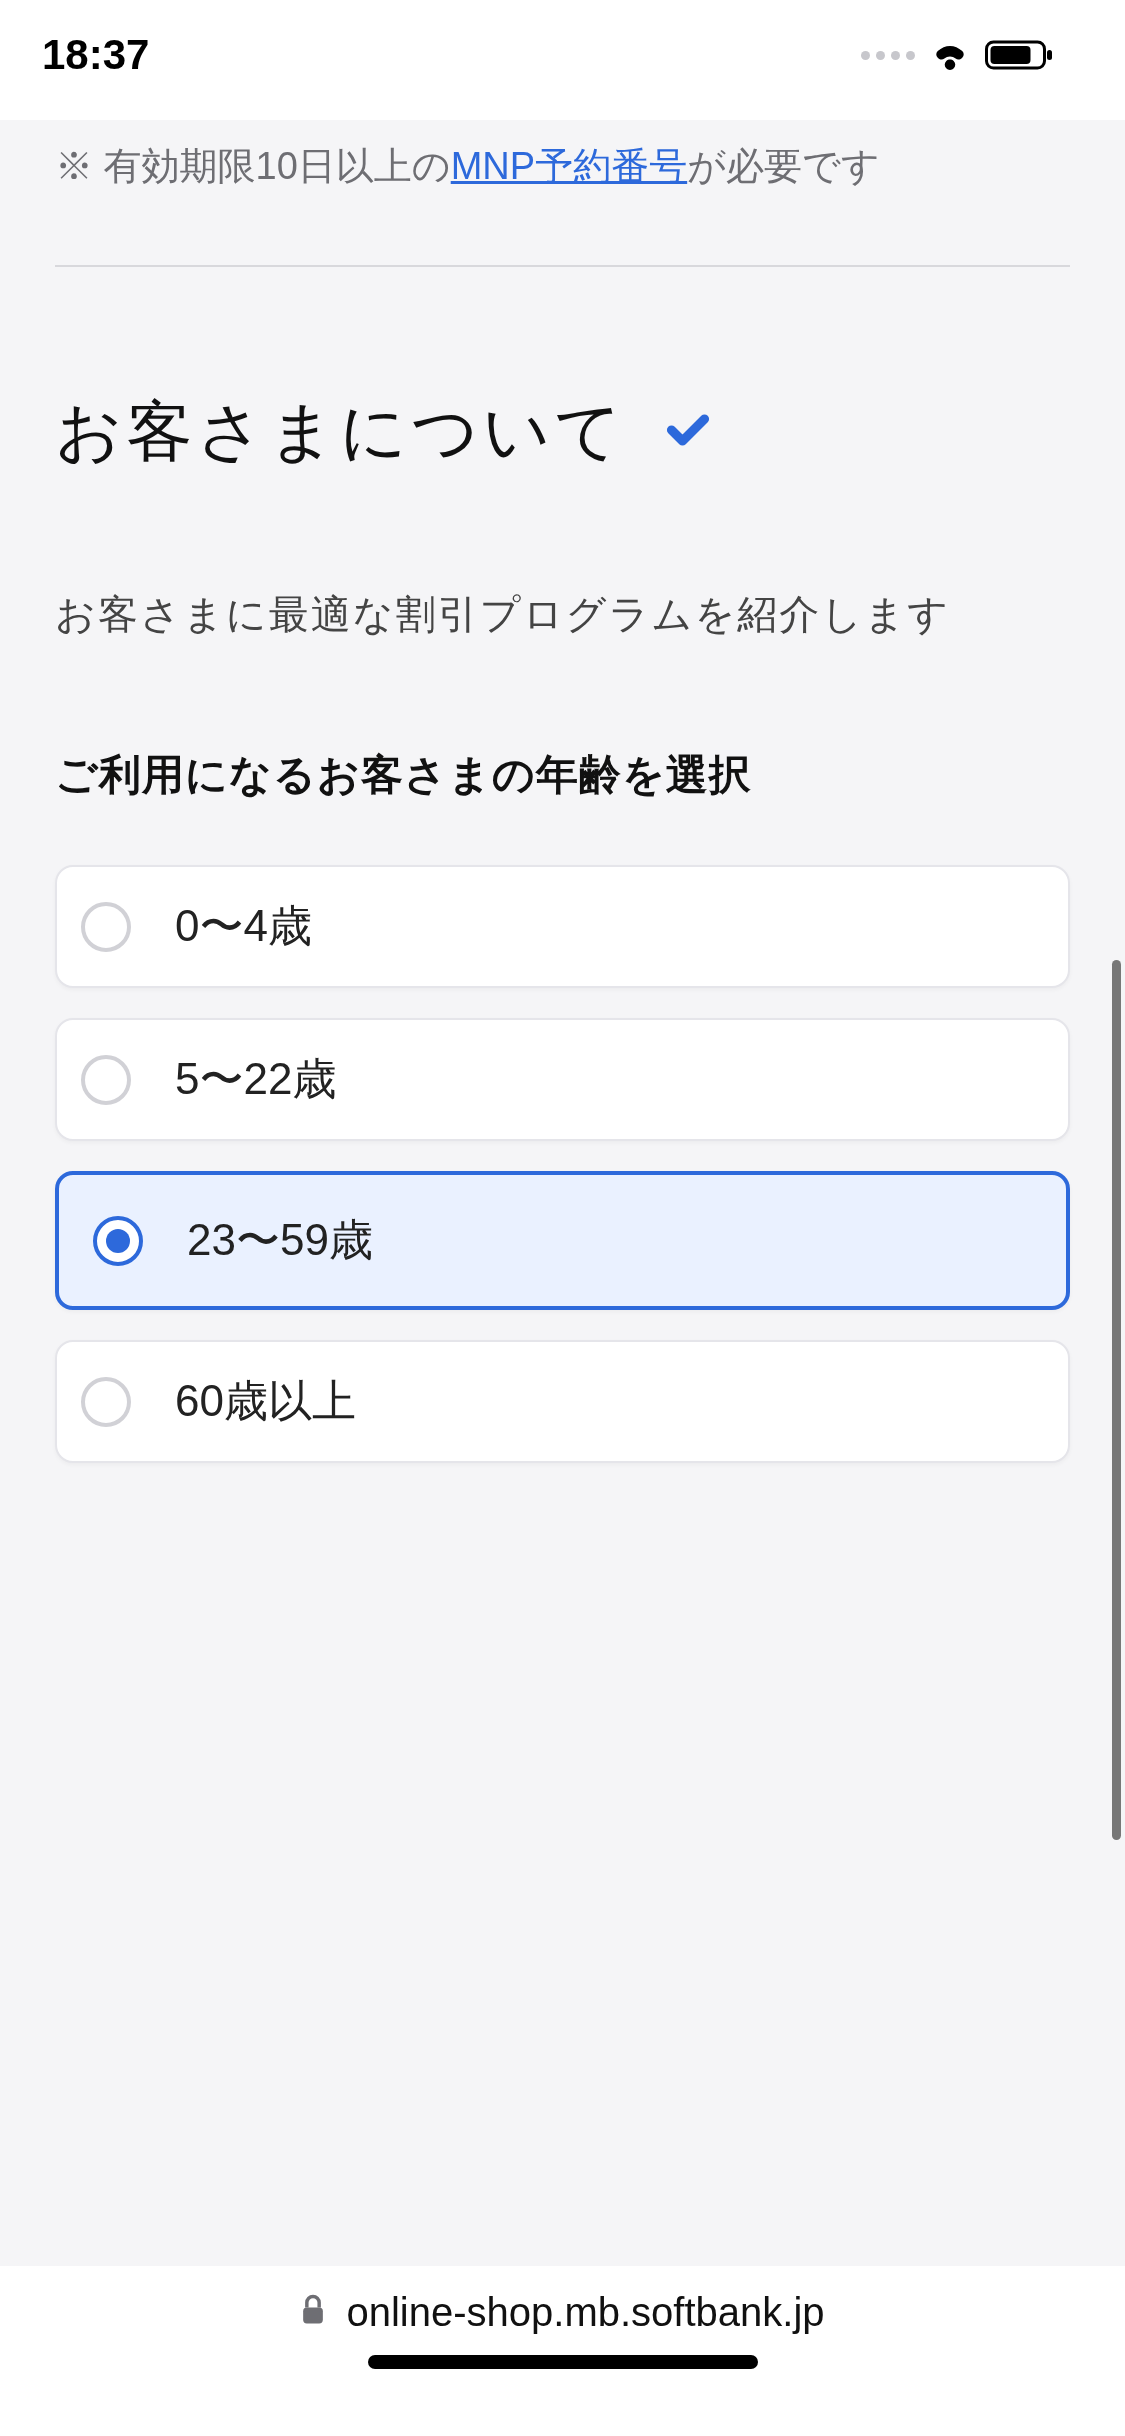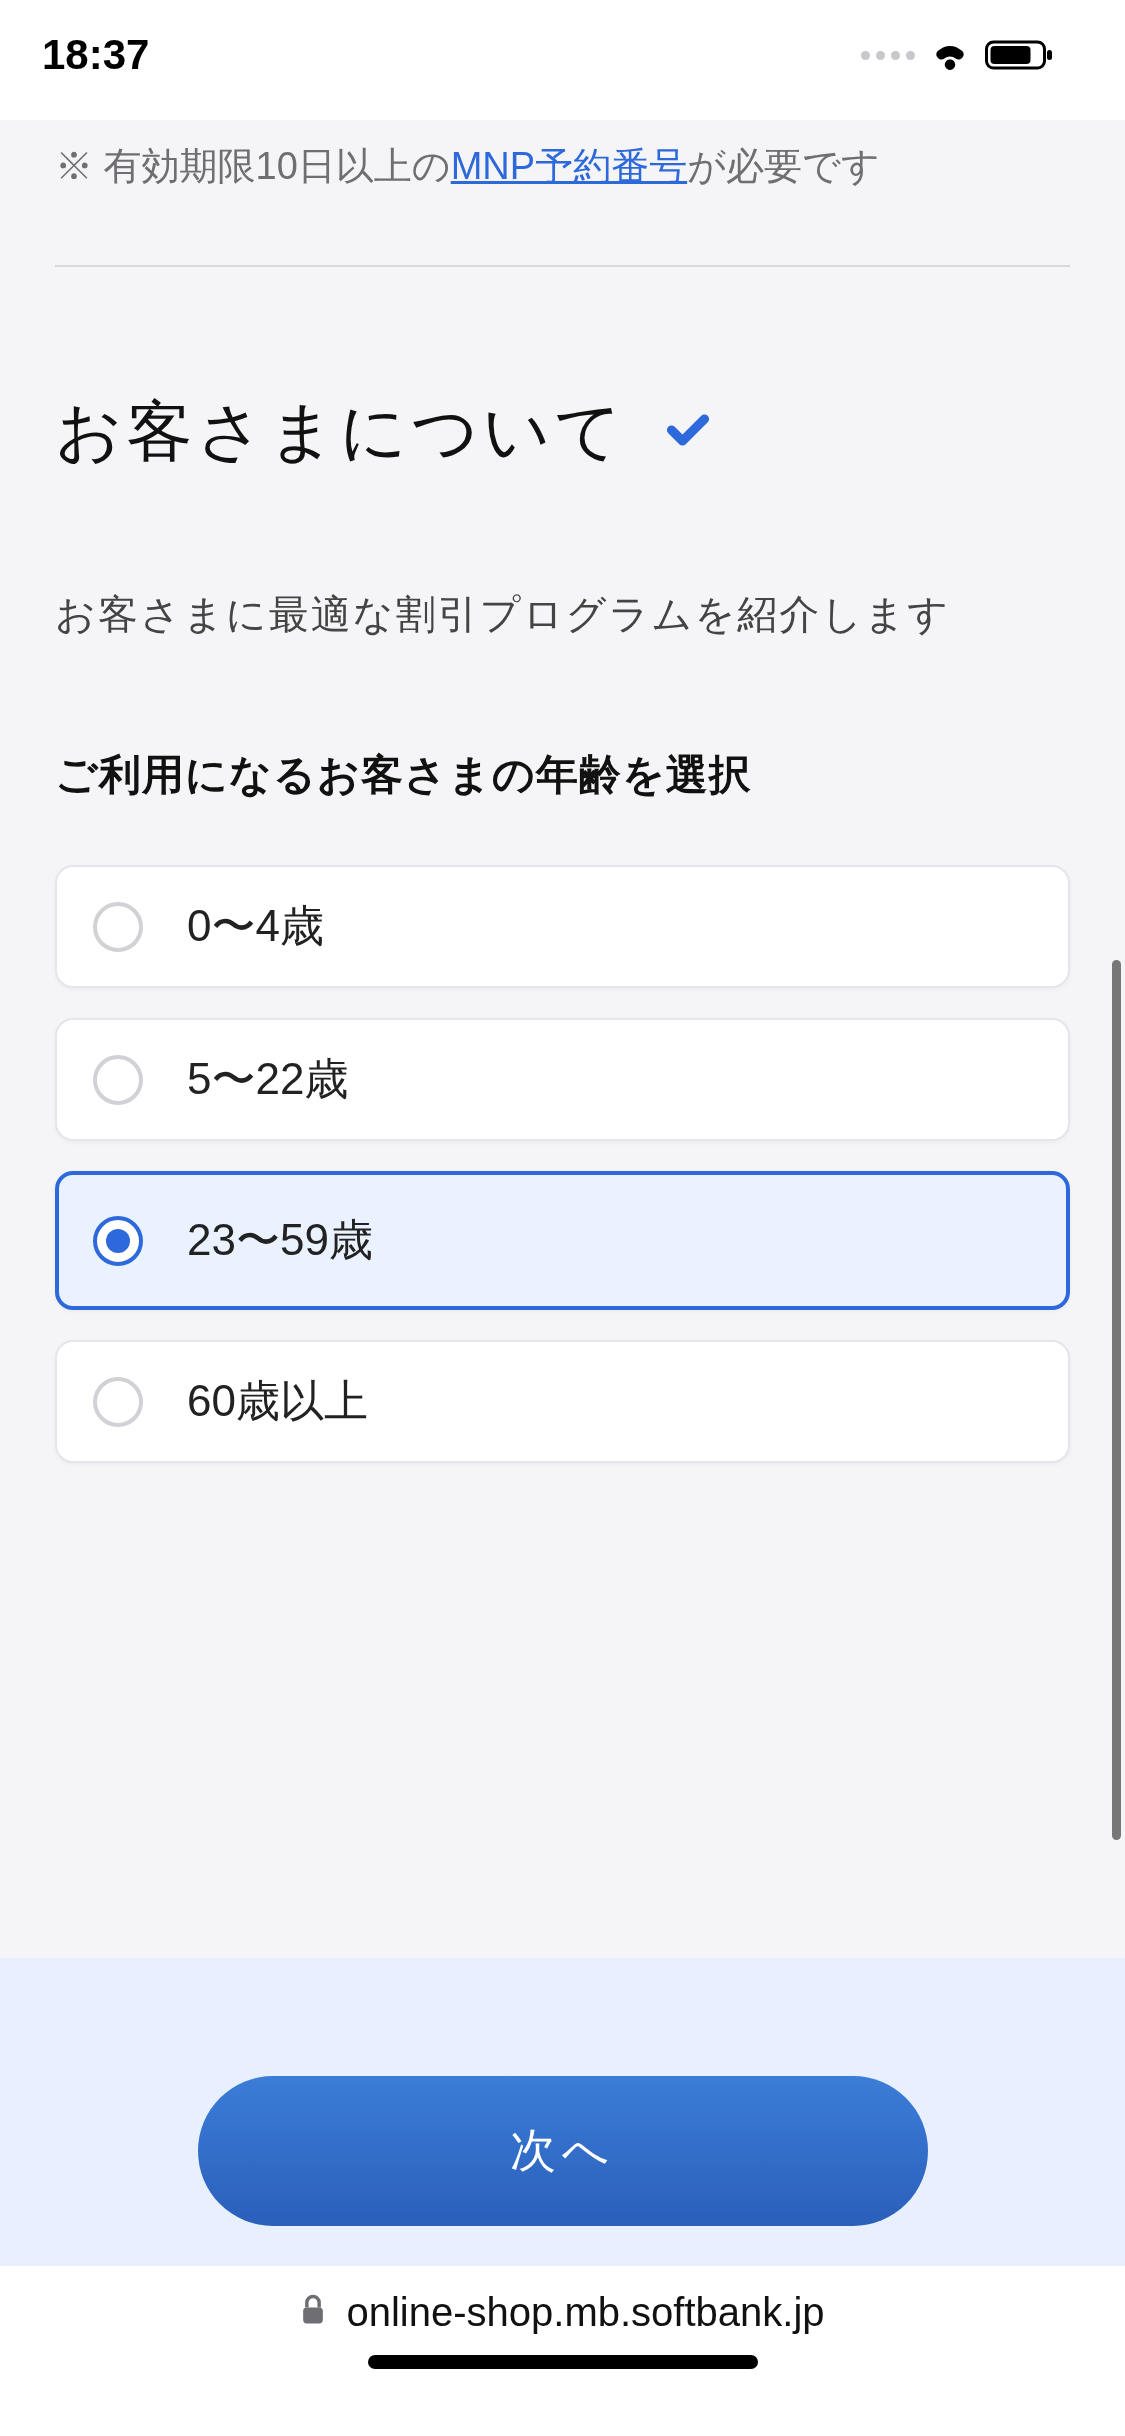--- a/index.html
+++ b/index.html
@@ -24,21 +24,21 @@
   .section-title-row { display: flex; align-items: center; gap: 40px; margin-bottom: 110px; }
   .section-title { font-size: 66px; font-weight: 400; color: #111; letter-spacing: 4px; }
   .check-icon { color: #2d69db; }
 
   .section-desc { font-size: 40px; color: #444; margin-bottom: 105px; letter-spacing: 2px; }
 
   .field-label { font-size: 42px; font-weight: 600; color: #111; margin-bottom: 62px; letter-spacing: 1px; }
 
   .option-list { display: flex; flex-direction: column; gap: 30px; }
 
-  .radio-card { background: #fff; border: 2px solid #e5e5ea; border-radius: 18px; padding: 30px 36px; display: flex; align-items: center; gap: 44px; cursor: pointer; box-shadow: 0 2px 4px rgba(0,0,0,0.04); }
+  .radio-card { background: #fff; border: 2px solid #e5e5ea; border-radius: 18px; padding: 30px 24px; display: flex; align-items: center; gap: 44px; cursor: pointer; box-shadow: 0 2px 4px rgba(0,0,0,0.04); }
   .radio-card.selected { background: #eaf1ff; border: 4px solid #2d69db; padding: 36px 34px; }
 
   .radio { width: 50px; height: 50px; border-radius: 50%; border: 4px solid #d1d1d6; background: #fff; display: flex; align-items: center; justify-content: center; flex-shrink: 0; }
   .radio-card.selected .radio { border-color: #2d69db; }
   .radio-inner { width: 24px; height: 24px; border-radius: 50%; background: #2d69db; display: none; }
   .radio-card.selected .radio-inner { display: block; }
 
   .radio-label { font-size: 44px; color: #222; }
 
   
@@ -122,23 +122,20 @@
         <div class="radio"></div>
         <span class="radio-label">60歳以上</span>
       </div>
     </div>
 
 </div>
 
 <div class="fake-scrollbar"></div>
 
 <div class="footer">
-  <div class="footer-inner">
-    <button class="next-btn">次へ</button>
-  </div>
   <div class="browser-bar">
     <div class="url-row">
       <span class="lock-icon">
         <svg width="26" height="32" viewBox="0 0 20 26">
             <rect x="2" y="11" width="16" height="13" rx="3" fill="#6e6e73"></rect>
             <path d="M5 11 V7 a5 5 0 0 1 10 0 V11" fill="none" stroke="#6e6e73" stroke-width="2.8"></path>
           </svg>
       </span>
       <span>online-shop.mb.softbank.jp</span>
     </div>

